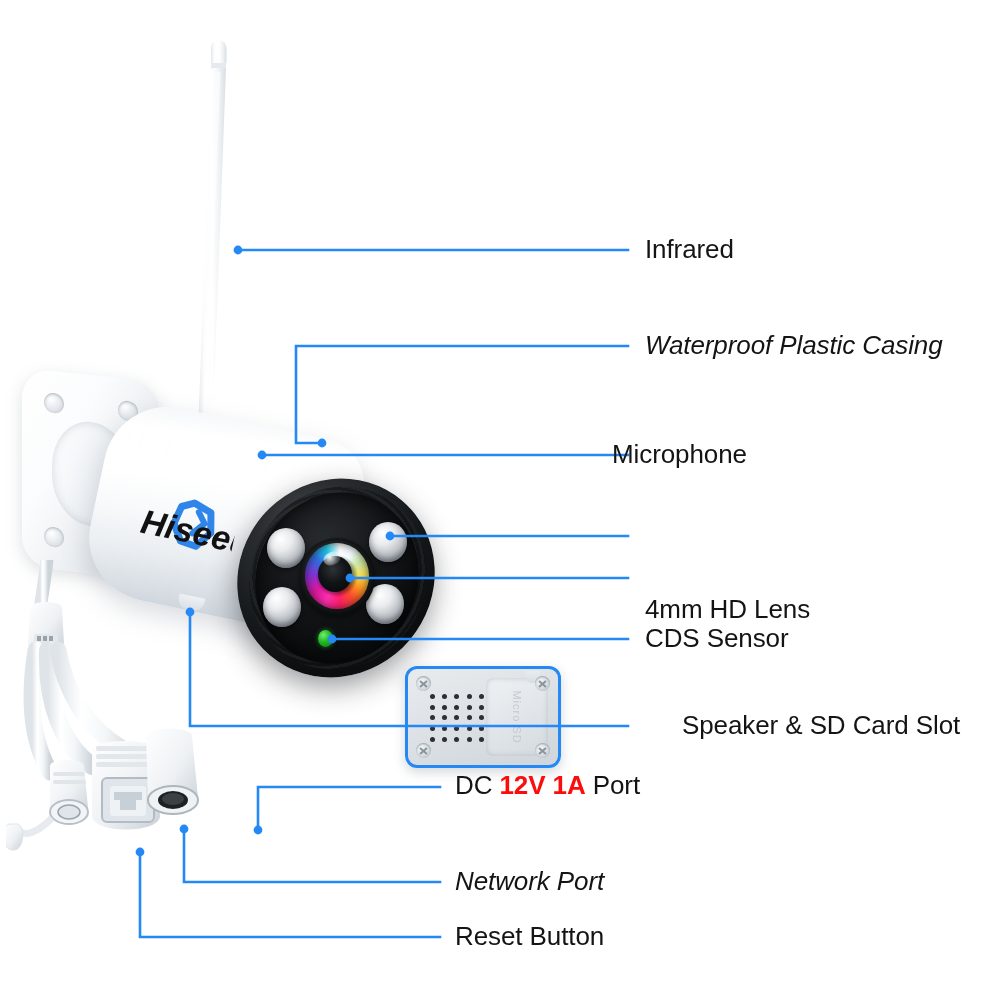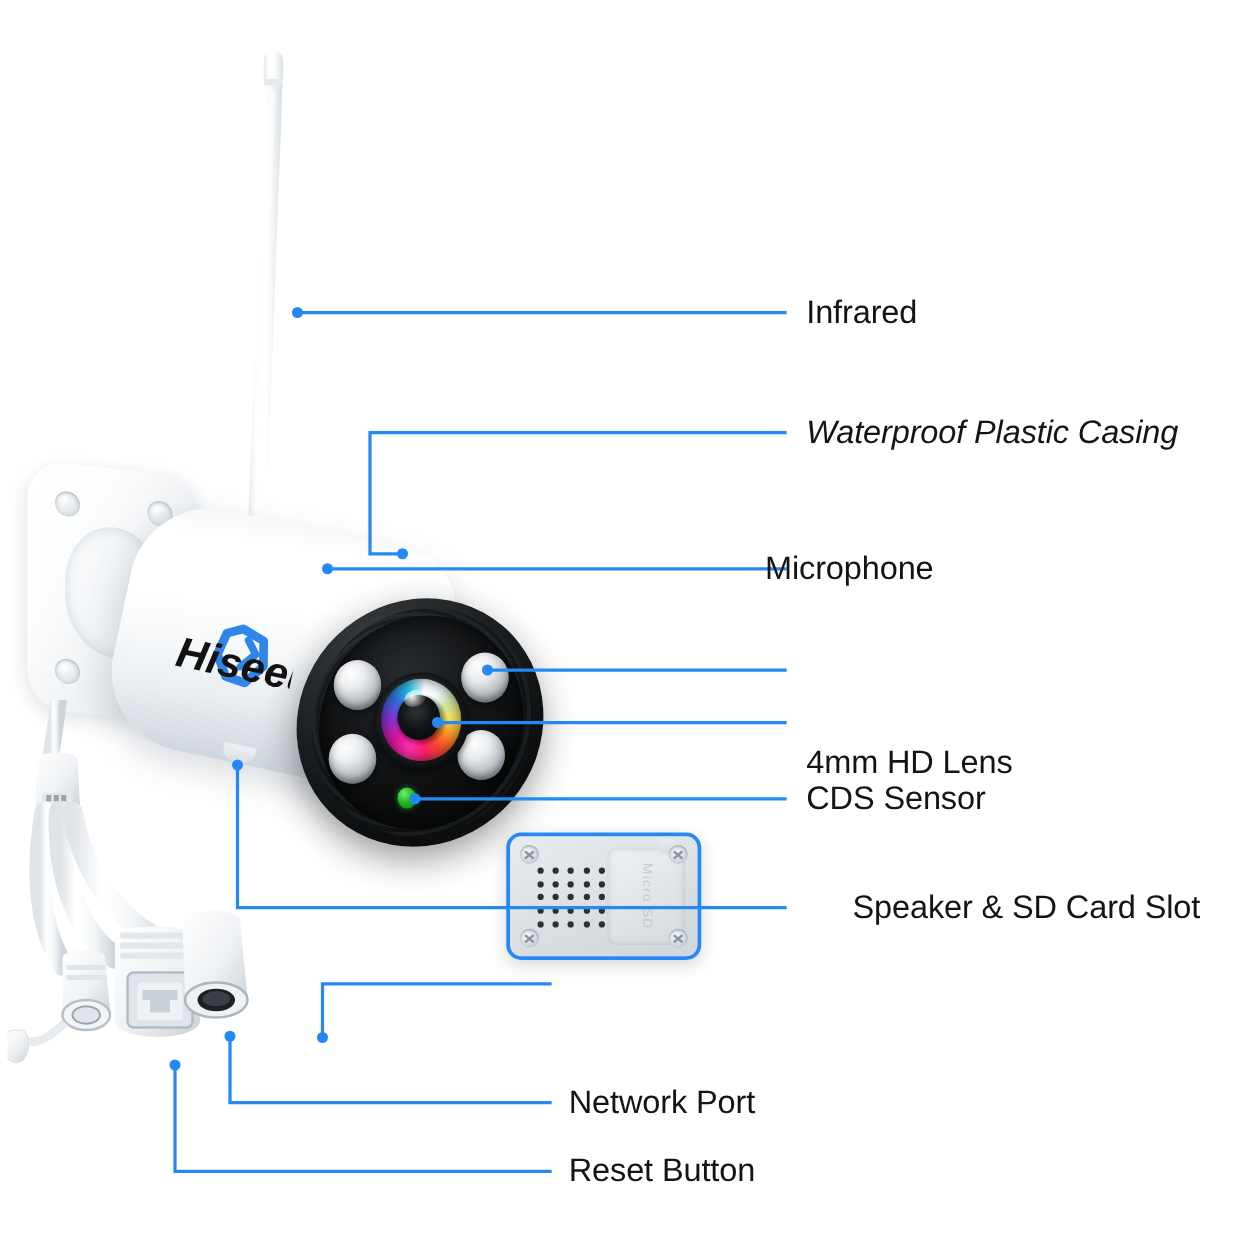--- a/index.html
+++ b/index.html
@@ -430,18 +430,21 @@
 
   <div class="label" style="left:612px;top:441px;">Microphone</div>
 
 
   <div class="label" style="left:645px;top:564px;margin-top:32px;">4mm HD Lens</div>
 
   <div class="label" style="left:645px;top:625px;text-align:right;">CDS Sensor</div>
 
   <div class="label" style="left:660px;top:712px;margin-left:22px;">Speaker &amp; SD Card Slot</div>
 
-
-  <div class="label" style="left:455px;top:868px;">Network Port</div>
+  <div class="label" style="left:455px;top:772px;">
+    <span>DC </span><span class="hi">12V 1A</span><span> Port</span>
+  </div>
+
+  <div class="label" style="left:455px;top:868px;font-style:italic;">Network Port</div>
 
   <div class="label" style="left:455px;top:923px;">Reset Button</div>
 
 </div>
 
 </body></html>

